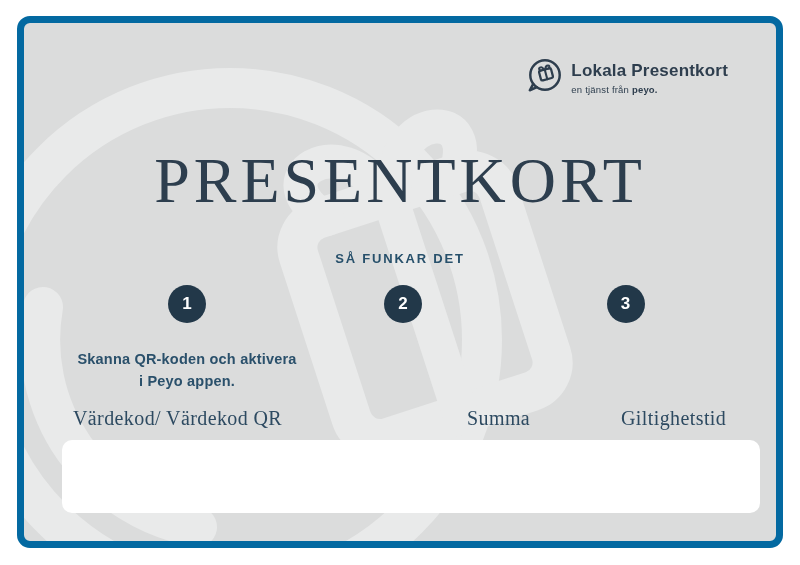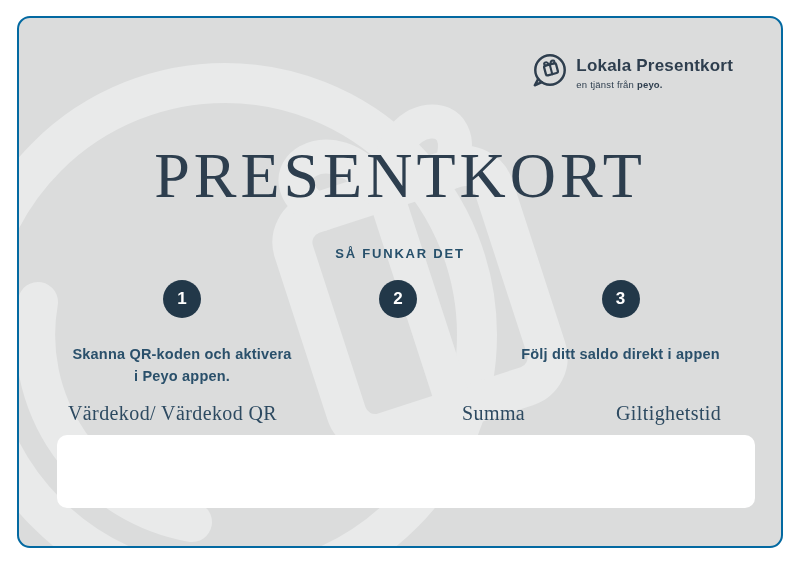--- a/index.html
+++ b/index.html
@@ -2,21 +2,21 @@
 <html><head>
 <meta charset="utf-8">
 <style>
   html,body{margin:0;padding:0;}
   body{
     width:800px;height:565px;background:#ffffff;position:relative;overflow:hidden;
     font-family:"Liberation Sans","DejaVu Sans",sans-serif;
   }
   .card{
     position:absolute;left:17px;top:16px;right:17px;bottom:17px;
-    background:#dbdcdc;border:2px solid #0369a1;border-radius:13px;overflow:hidden;
+    background:#dbdcdc;border:7px solid #0369a1;border-radius:13px;overflow:hidden;
   }
   .watermark{position:absolute;left:-19px;top:-18px;width:800px;height:565px;pointer-events:none;}
 
   
   .logo{position:absolute;top:33px;right:48px;display:flex;align-items:flex-start;gap:7px;}
   .logo-icon{width:38px;height:40px;flex:0 0 auto;}
   .logo-text{display:flex;flex-direction:column;padding-top:6px;}
   .logo-name{font-size:17px;font-weight:bold;color:#2e3e4e;letter-spacing:.2px;line-height:1.1;}
   .logo-tagline{font-size:9.5px;color:#2e3e4e;margin-top:3px;letter-spacing:.2px;}
   .logo-tagline b{font-weight:bold;}
@@ -103,21 +103,20 @@
   <div class="step step-1">
     <div class="step-circle">1</div>
     <div class="step-text">Skanna QR-koden och aktivera
 i Peyo appen.</div>
   </div>
   <div class="step step-2">
     <div class="step-circle">2</div>
   </div>
   <div class="step step-3">
     <div class="step-circle">3</div>
-    <div class="step-text">Följ ditt saldo direkt i appen</div>
   </div>
 
   <div class="field-label label-code">Värdekod/ Värdekod QR</div>
   <div class="field-label label-amount">Summa</div>
   <div class="field-label label-validity">Giltighetstid</div>
 
   <div class="value-box"></div>
 
 </div>
 

